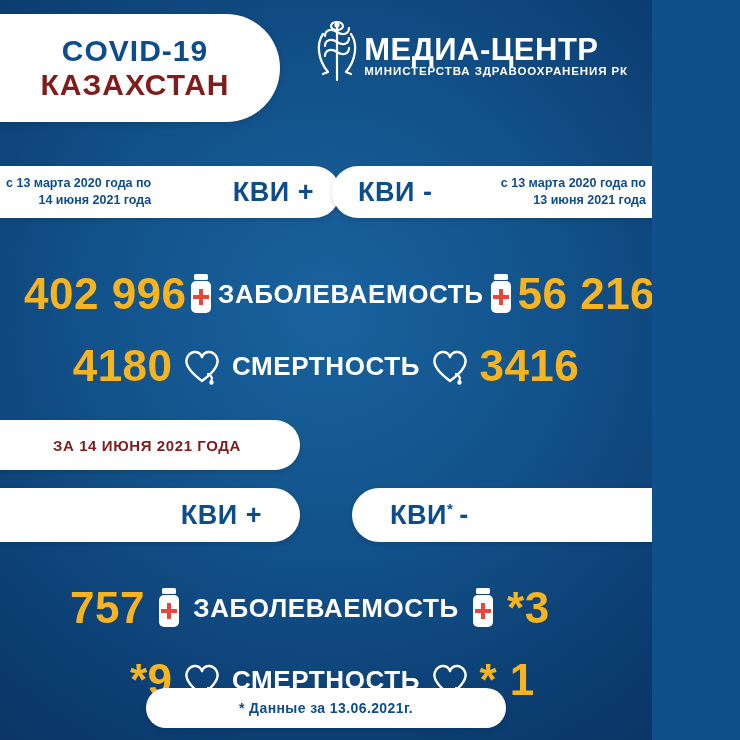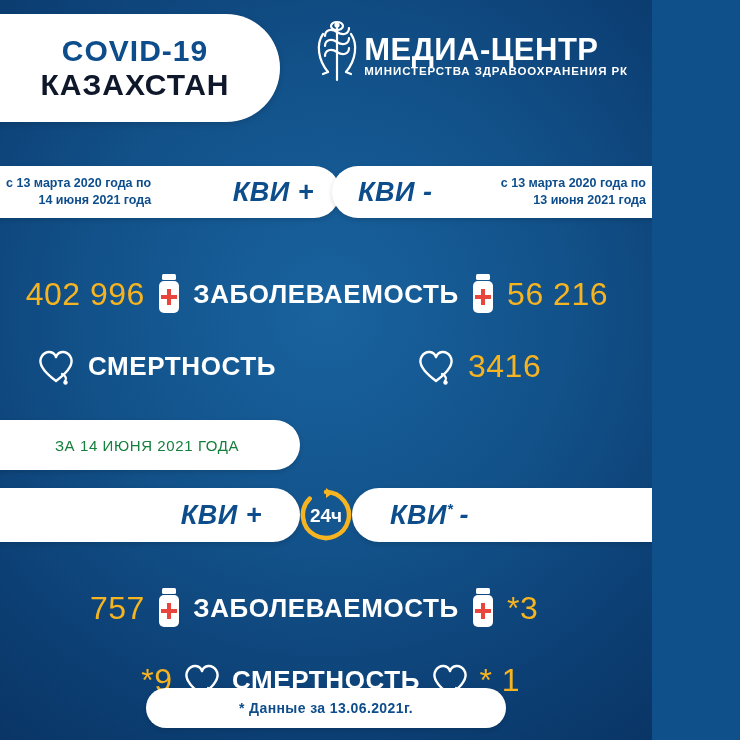--- a/index.html
+++ b/index.html
@@ -41,21 +41,21 @@
   }
   .title-badge .t1 {
     color: #0d4d8c;
     font-size: 30px;
     font-weight: bold;
     letter-spacing: 1px;
     line-height: 1.12;
     padding-left: 30px;
   }
   .title-badge .t2 {
-    color: #0f172a;
+    color: #7f1d1d;
     font-size: 30px;
     font-weight: bold;
     letter-spacing: 1px;
     line-height: 1.12;
     padding-left: 30px;
   }
   .logo {
     position: absolute;
     right: 24px;
     top: 20px;
@@ -127,37 +127,36 @@
     font-weight: bold;
     line-height: 1.35;
     text-align: right;
   }
   .kvi-label {
     color: #0d4d8c;
     font-size: 27px;
     font-weight: bold;
     letter-spacing: 0.5px;
     white-space: nowrap;
-    font-style: italic;
   }
   
   .stats {
     position: relative;
     margin-top: 18px;
     padding: 0 24px;
   }
   .stat-row {
     display: flex;
     align-items: center;
     height: 72px;
   }
   .num {
     color: #f7b421;
-    font-size: 32px;
-    font-weight: normal;
+    font-size: 44px;
+    font-weight: bold;
     letter-spacing: 0.5px;
     white-space: nowrap;
   }
   .num.left {
     width: 160px;
     text-align: right;
   }
   .num.right {
     width: 160px;
     text-align: left;
@@ -190,23 +189,23 @@
     background: #ffffff;
     border-radius: 0 25px 25px 0;
     display: flex;
     align-items: center;
     justify-content: center;
     padding-left: 24px;
     box-sizing: border-box;
     box-shadow: 0 2px 5px rgba(0,0,0,0.14);
   }
   .day-pill span {
-    color: #15803d;
+    color: #7f1d1d;
     font-size: 15px;
-    font-weight: normal;
+    font-weight: bold;
     letter-spacing: 0.6px;
     text-align: center;
   }
   
   .kvi-row2 {
     position: relative;
     height: 76px;
   }
   .kvi-pill-left {
     position: absolute;
@@ -340,20 +339,21 @@
           <rect x="10" y="2" width="14" height="6" rx="1.5" fill="#ffffff"></rect>
           <rect x="7" y="9" width="20" height="32" rx="5" fill="#ffffff"></rect>
           <rect x="15" y="17" width="4" height="16" fill="#e8453c"></rect>
           <rect x="9" y="23" width="16" height="4" fill="#e8453c"></rect>
         </svg>
       </div>
       <div class="num right">56 216</div>
     </div>
 
     <div class="stat-row">
+      <div class="num left">4180</div>
       <div class="icon-cell">
         <svg width="42" height="40" viewBox="0 0 42 40">
           <path d="M21 35 C6 24 3 16 7 10 C11 4 19 5 21 11 C23 5 31 4 35 10 C39 16 36 24 21 35 Z" fill="none" stroke="#ffffff" stroke-width="2.4" stroke-linejoin="round"></path>
           <path d="M27 28 C31 30 32 33 30 35" fill="none" stroke="#ffffff" stroke-width="2.2" stroke-linecap="round"></path>
           <circle cx="30.5" cy="36.5" r="2.2" fill="#ffffff"></circle>
         </svg>
       </div>
       <div class="stat-label">СМЕРТНОСТЬ</div>
       <div class="icon-cell">
         <svg width="42" height="40" viewBox="0 0 42 40">
@@ -368,28 +368,20 @@
 
   <div class="day-banner">
     <div class="day-pill">
       <span>ЗА 14 ИЮНЯ 2021 ГОДА</span>
     </div>
   </div>
 
   <div class="kvi-row2">
     <div class="kvi-pill-left">
       <div class="kvi-label">КВИ +</div>
-    </div>
-    <div class="badge24">
-      <svg width="58" height="58" viewBox="0 0 58 58">
-        <circle cx="29" cy="29" r="25" fill="#14568f"></circle>
-        <path d="M29 6 a23 23 0 1 1 -16.3 6.7" fill="none" stroke="#f7b421" stroke-width="4.5" stroke-linecap="round"></path>
-        <path d="M29 2 l7 5 l-7 5 z" fill="#f7b421"></path>
-        <text x="29" y="36" text-anchor="middle" font-family="Liberation Sans, sans-serif" font-size="19" font-weight="bold" fill="#ffffff">24ч</text>
-      </svg>
     </div>
     <div class="kvi-pill-right">
       <div class="kvi-label"><span>КВИ</span><span class="kvi-star">*</span><span class="sp"></span><span>-</span></div>
     </div>
   </div>
 
   <div class="stats">
 
     <div class="stat-row">
       <div class="num left">757</div>

